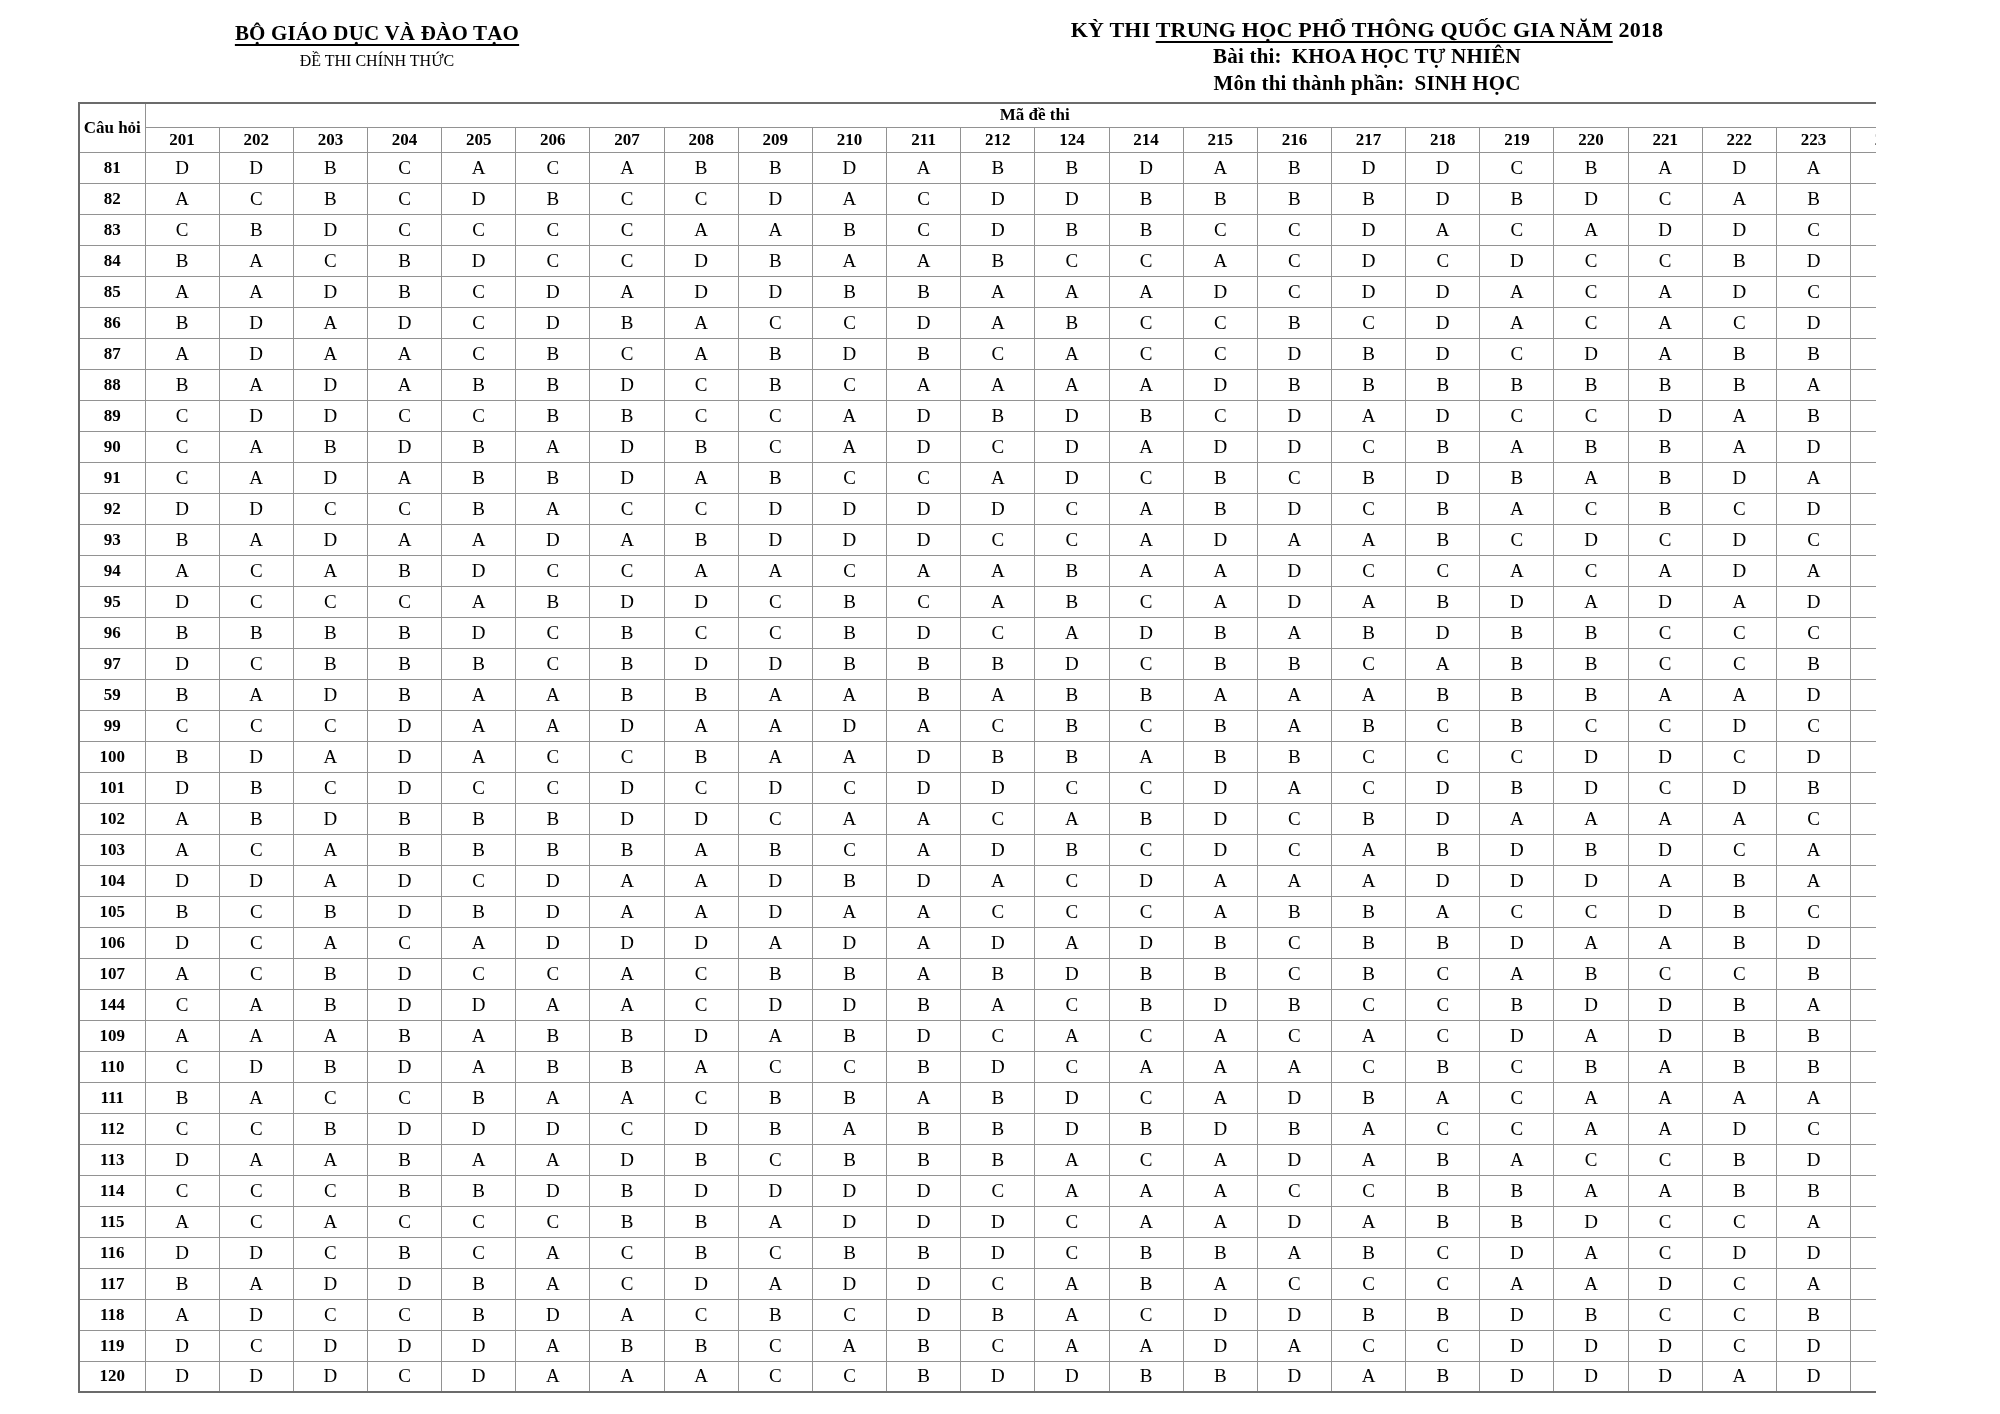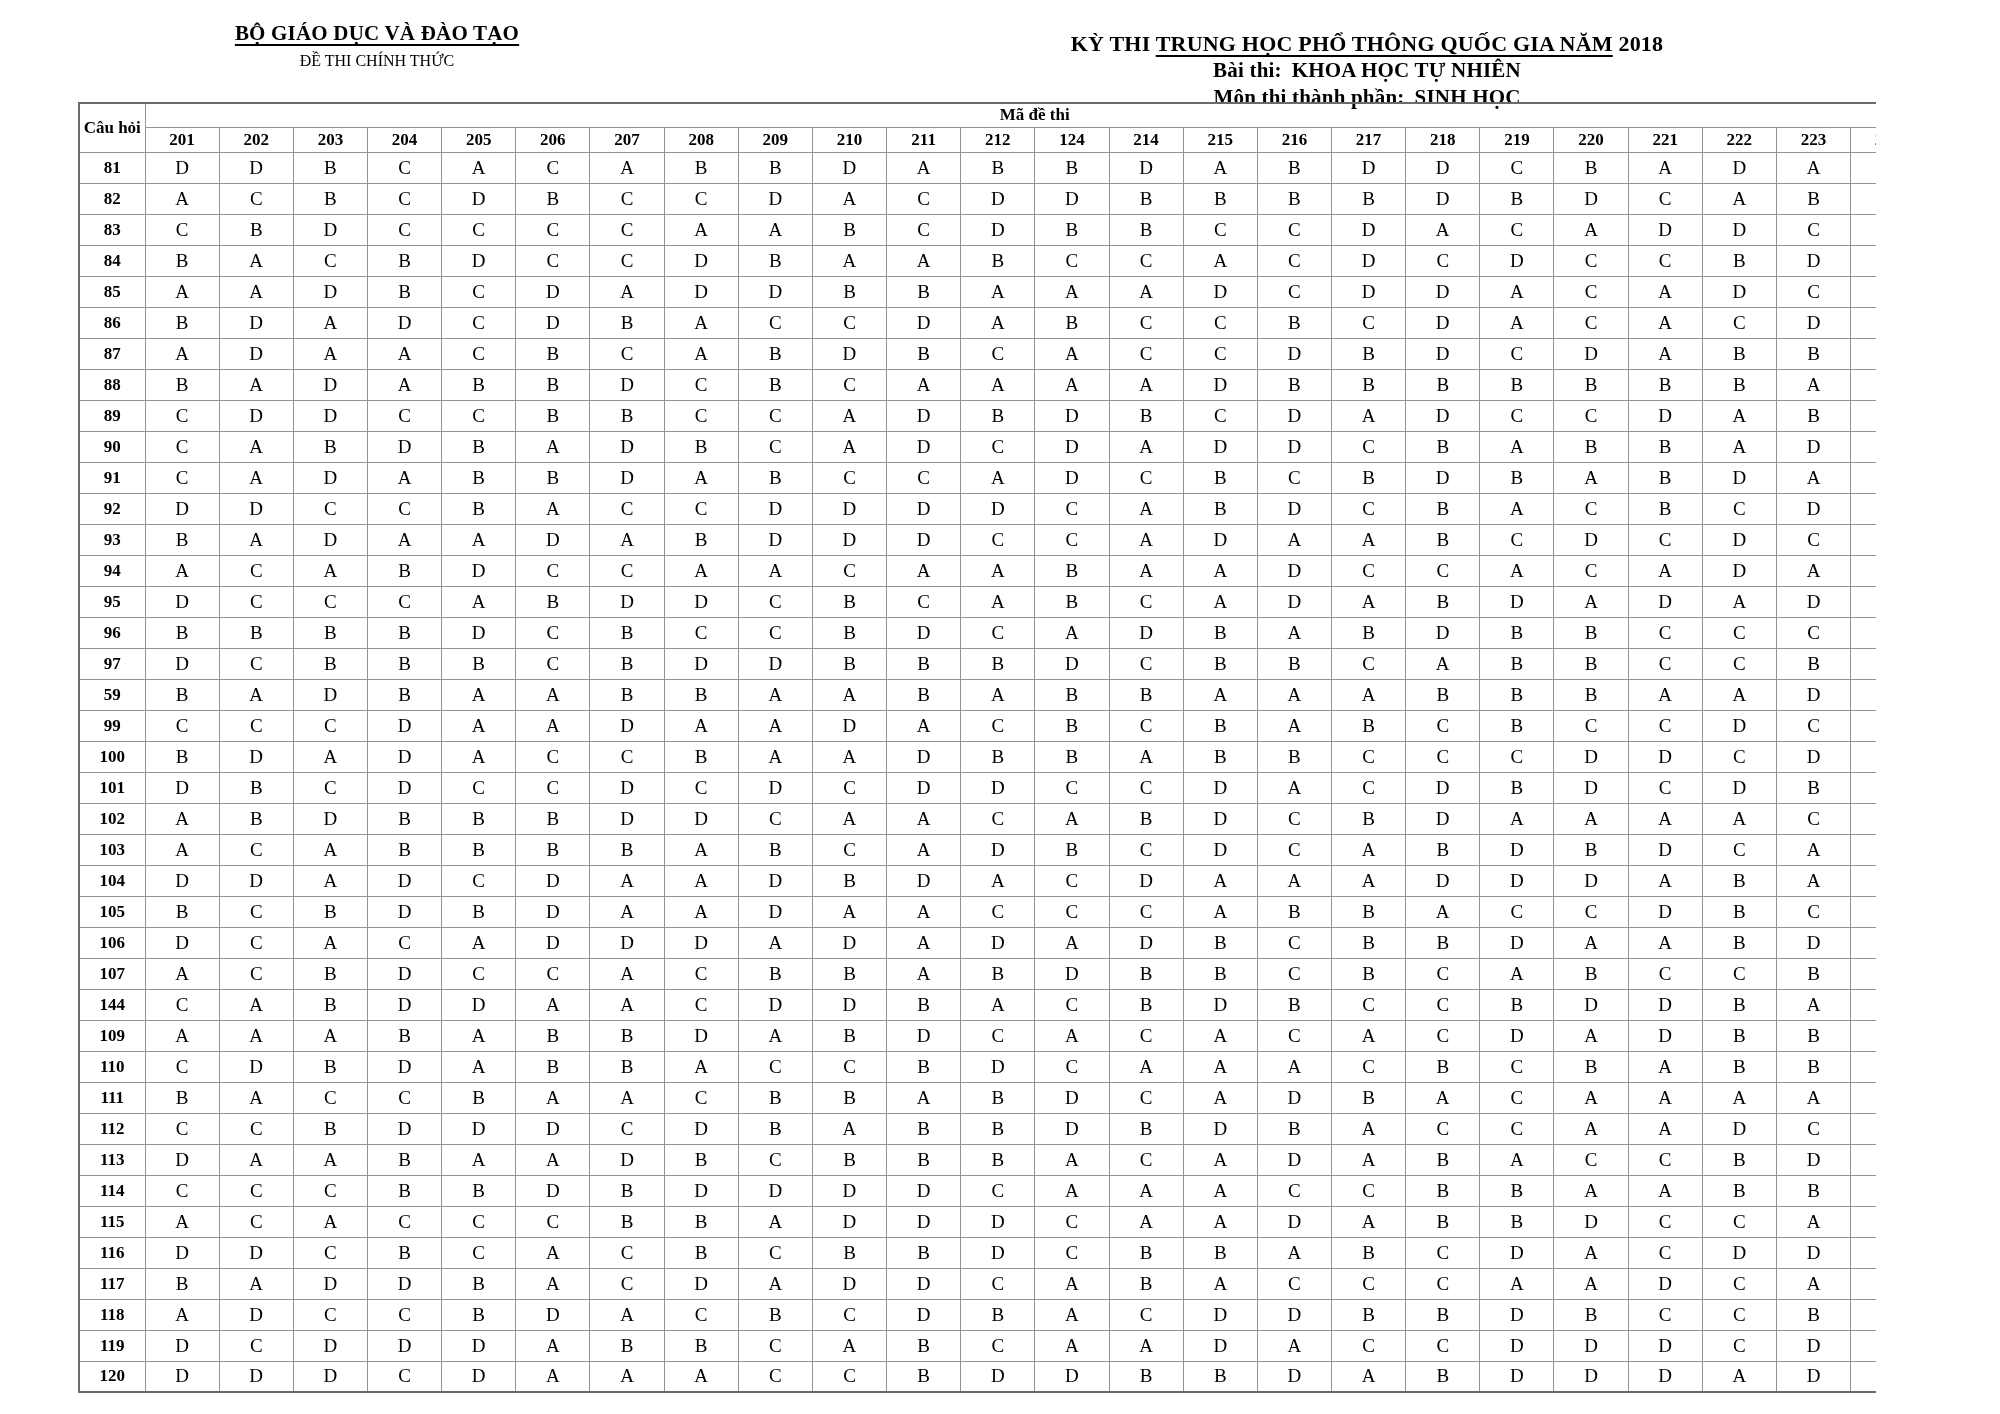--- a/index.html
+++ b/index.html
@@ -22,21 +22,20 @@
     text-align: center;
     line-height: 27px;
   }
   .hdr-right {
     position: absolute;
     top: 16px;
     left: 1037px;
     width: 660px;
     text-align: center;
     line-height: 27px;
-    margin-top: 14px;
   }
   .h-bold   { font-weight: bold; font-size: 21px; letter-spacing: 0.2px; }
   .h-big    { font-size: 22px; }
   .h-reg    { font-weight: normal; font-size: 16px; }
   .u        { text-decoration: underline; text-underline-offset: 4px; }
   .gap      { display: inline-block; width: 10px; }
   
   table.answers {
     position: absolute;
     left: 78px;

